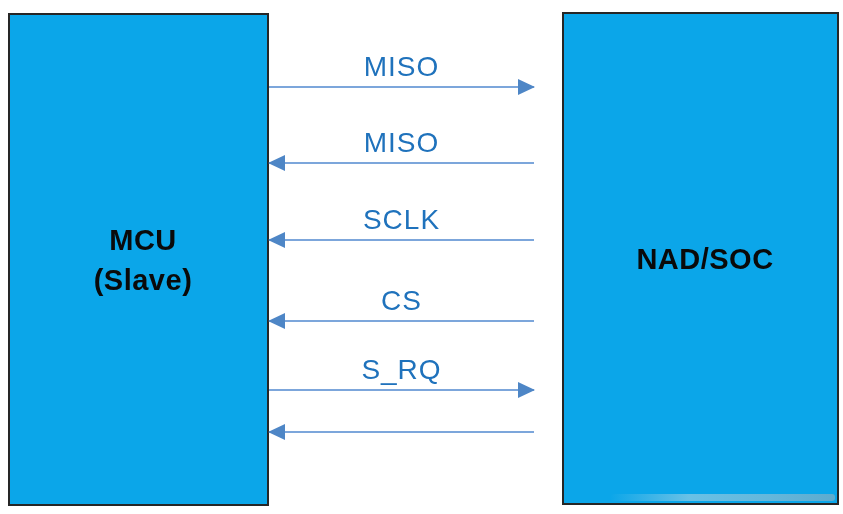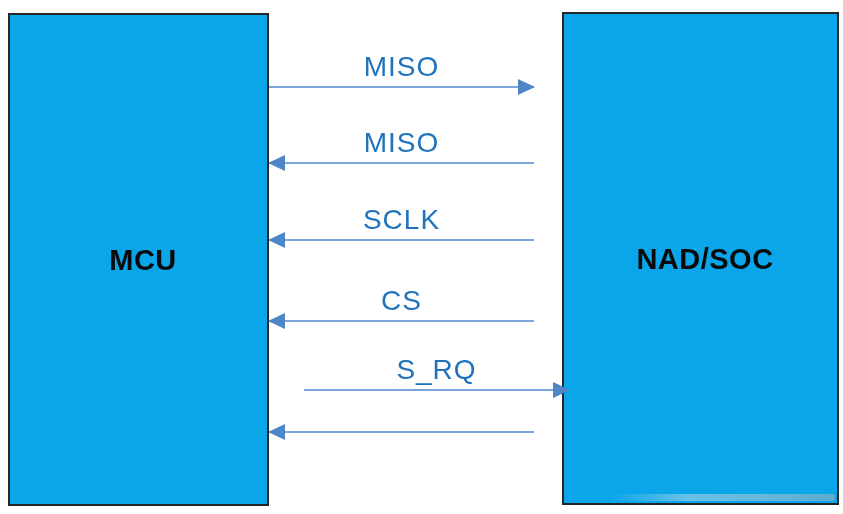--- a/index.html
+++ b/index.html
@@ -70,21 +70,21 @@
   }
   .dir-left .head {
     left: -1px;
     border-right: 17px solid #4e86c6;
   }
   
   #row-0 { top: 50px; }
   #row-1 { top: 126px; }
   #row-2 { top: 203px; }
   #row-3 { top: 284px; }
-  #row-4 { top: 353px; padding-left: 35px; }
+  #row-4 { top: 353px; }
   #row-5 { top: 429px; }
   .watermark-smudge {
     position: absolute;
     left: 610px;
     top: 494px;
     width: 225px;
     height: 7px;
     background: linear-gradient(90deg,
       rgba(255,255,255,0.0) 0%,
       rgba(220,225,225,0.45) 35%,
@@ -94,20 +94,21 @@
     pointer-events: none;
   }
 </style>
 </head>
 <body>
 
 <div id="stage">
 
   <div id="left-box" class="node-box">
     <div class="node-title">MCU</div>
+    <div class="node-subtitle">(Slave)</div>
   </div>
 
   <div id="right-box" class="node-box">
     <div class="node-title">NAD/SOC</div>
   </div>
 
   <div id="row-0" class="arrow-row">
     <div class="sig-label">MISO</div>
     <div class="sig-line dir-right">
       <span class="head"></span>

